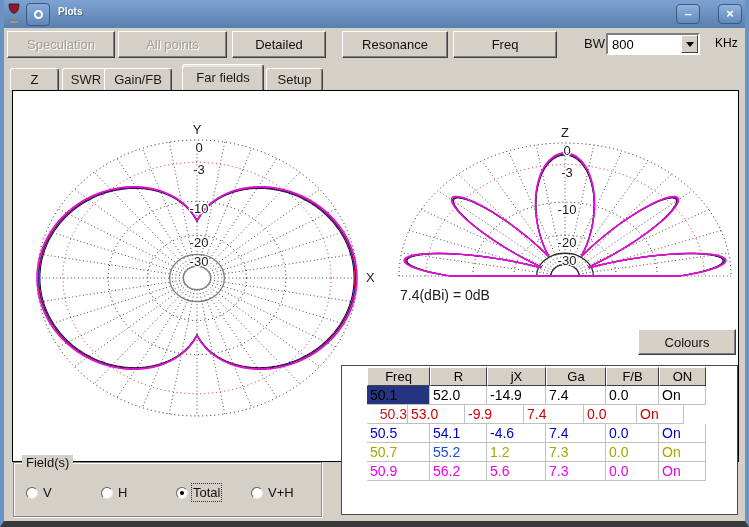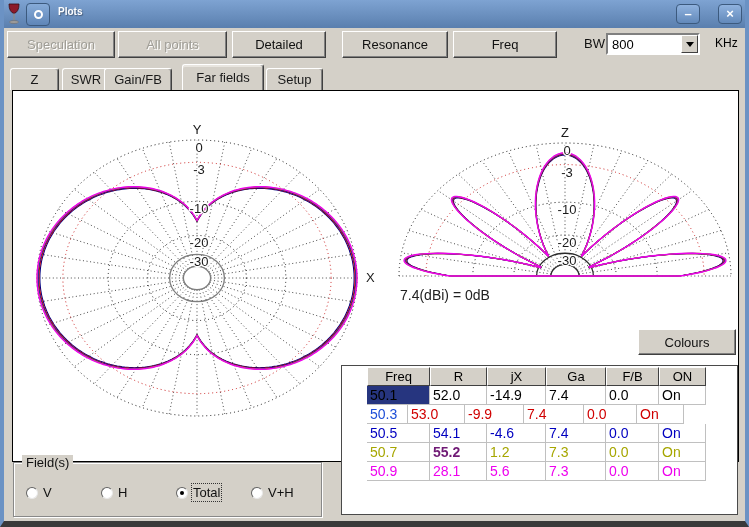--- a/index.html
+++ b/index.html
@@ -232,46 +232,46 @@
       </div>
       <div class="trow">
         <div class="td sel" style="width: 63px; color: rgb(0, 0, 0); background: rgb(38, 53, 127);">50.1</div>
         <div class="td" style="width: 57px; color: rgb(0, 0, 0);">52.0</div>
         <div class="td" style="width: 59px; color: rgb(0, 0, 0);">-14.9</div>
         <div class="td" style="width: 60px; color: rgb(0, 0, 0);">7.4</div>
         <div class="td" style="width: 53px; color: rgb(0, 0, 0);">0.0</div>
         <div class="td" style="width: 47px; color: rgb(0, 0, 0);">On</div>
       </div>
       <div class="trow">
-        <div class="td" style="width: 41px; color: #1d4ed8;">50.3</div>
+        <div class="td" style="width: 41px; color: #b91c1c; text-align: right;">50.3</div>
         <div class="td" style="width: 57px; color: rgb(208, 0, 0);">53.0</div>
         <div class="td" style="width: 59px; color: rgb(208, 0, 0);">-9.9</div>
         <div class="td" style="width: 60px; color: rgb(208, 0, 0);">7.4</div>
         <div class="td" style="width: 53px; color: rgb(208, 0, 0);">0.0</div>
         <div class="td" style="width: 47px; color: rgb(208, 0, 0);">On</div>
       </div>
       <div class="trow">
         <div class="td" style="width: 63px; color: rgb(0, 0, 192);">50.5</div>
         <div class="td" style="width: 57px; color: rgb(0, 0, 192);">54.1</div>
         <div class="td" style="width: 59px; color: rgb(0, 0, 192);">-4.6</div>
         <div class="td" style="width: 60px; color: rgb(0, 0, 192);">7.4</div>
         <div class="td" style="width: 53px; color: rgb(0, 0, 192);">0.0</div>
         <div class="td" style="width: 47px; color: rgb(0, 0, 192);">On</div>
       </div>
       <div class="trow">
         <div class="td" style="width: 63px; color: rgb(166, 166, 0);">50.7</div>
-        <div class="td" style="width: 57px; color: #701a75; font-weight: bold;">55.2</div>
+        <div class="td" style="width: 57px; color: #1d4ed8;">55.2</div>
         <div class="td" style="width: 59px; color: rgb(166, 166, 0);">1.2</div>
         <div class="td" style="width: 60px; color: rgb(166, 166, 0);">7.3</div>
         <div class="td" style="width: 53px; color: rgb(166, 166, 0);">0.0</div>
         <div class="td" style="width: 47px; color: rgb(166, 166, 0);">On</div>
       </div>
       <div class="trow">
         <div class="td" style="width: 63px; color: rgb(238, 0, 238);">50.9</div>
-        <div class="td" style="width: 57px; color: rgb(238, 0, 238);">28.1</div>
+        <div class="td" style="width: 57px; color: rgb(238, 0, 238);">56.2</div>
         <div class="td" style="width: 59px; color: rgb(238, 0, 238);">5.6</div>
         <div class="td" style="width: 60px; color: rgb(238, 0, 238);">7.3</div>
         <div class="td" style="width: 53px; color: rgb(238, 0, 238);">0.0</div>
         <div class="td" style="width: 47px; color: rgb(238, 0, 238);">On</div>
       </div>
     </div>
 
   <div class="fields-group">
     <span class="fields-label">Field(s)</span>
     <div id="radio-row">

